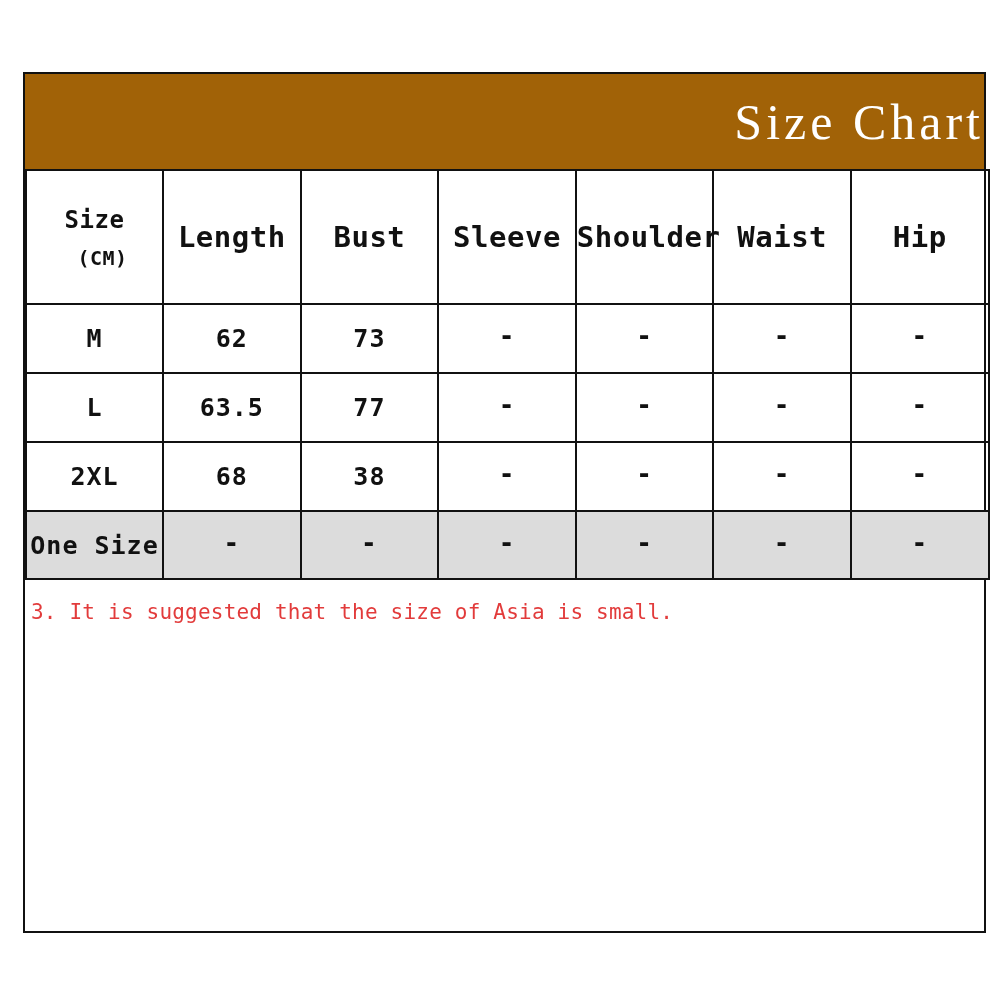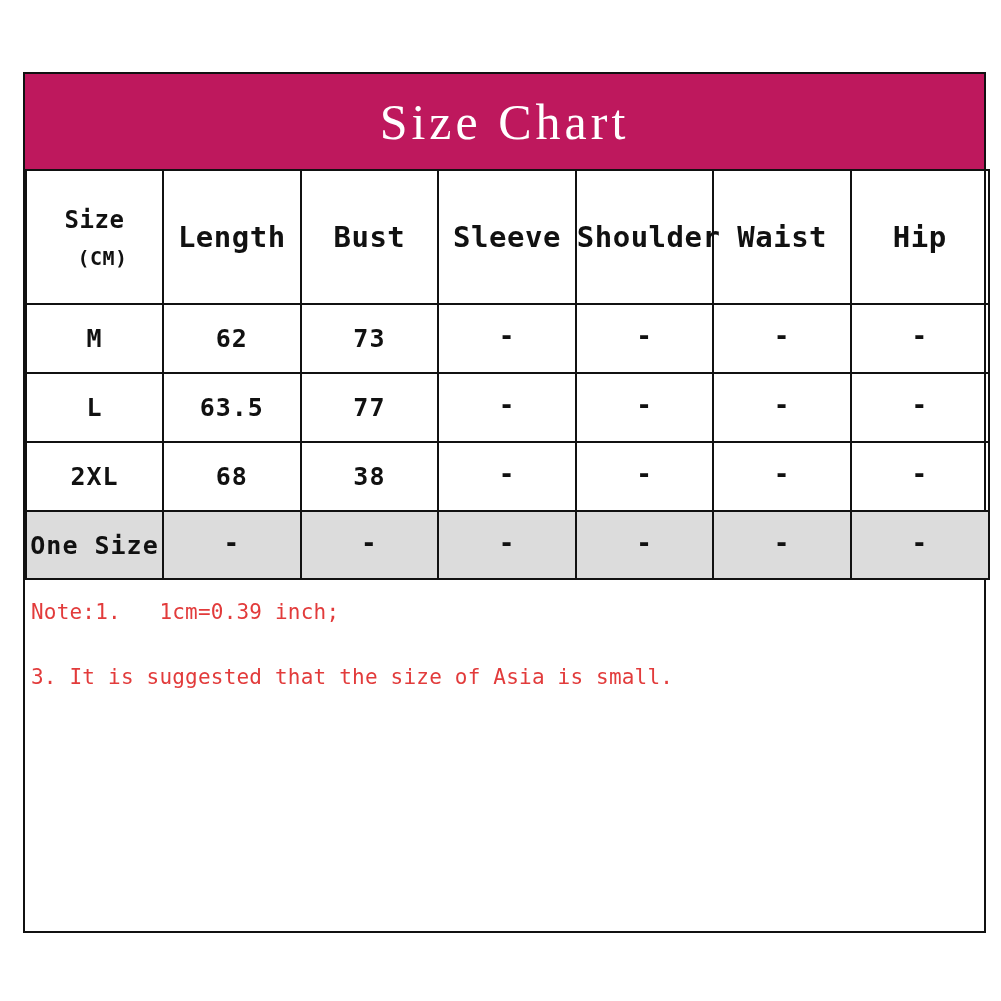--- a/index.html
+++ b/index.html
@@ -30,24 +30,24 @@
     width: 963px;
     height: 861px;
     box-sizing: border-box;
     border: 2px solid #111111;
     background: #ffffff;
   }
 
   
   #title-banner {
     height: 95px;
-    background: #be185d;
+    background: #a16207;
     display: flex;
     align-items: center;
-    justify-content: center;
+    justify-content: flex-end;
   }
   #title-text {
     color: #ffffff;
     font-family: "Liberation Serif", "DejaVu Serif", serif;
     font-size: 50px;
     letter-spacing: 4px;
     line-height: 1;
     font-weight: 400;
   }
 
@@ -210,18 +210,17 @@
           <td class="cell-num"><span class="dash">-</span></td>
           <td class="cell-num"><span class="dash">-</span></td>
           <td class="cell-num"><span class="dash">-</span></td>
           <td class="cell-num"><span class="dash">-</span></td>
         </tr>
 
       </tbody>
     </table>
 
     <div id="notes">
-      <p class="note-line">Note:1.   1cm=0.39 inch;</p>
       <p class="note-line">3. It is suggested that the size of Asia is small.</p>
     </div>
 
   </div>
 </div>
 
 </body></html>

